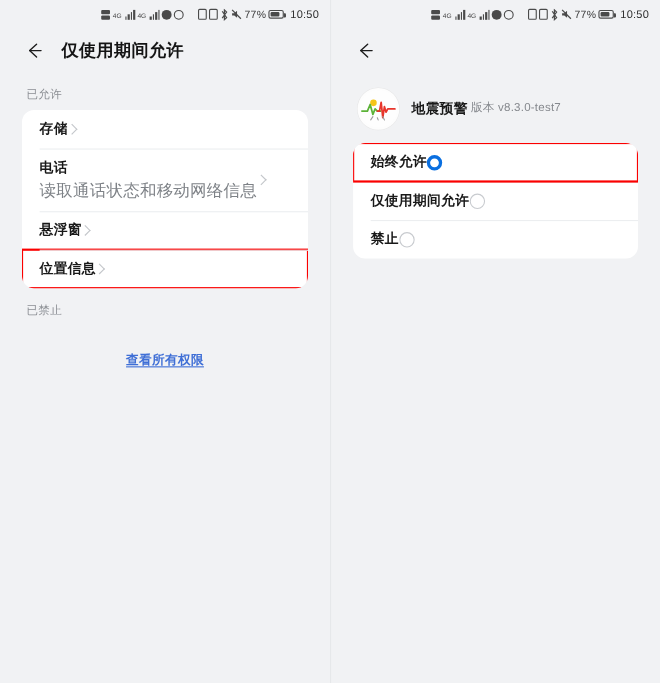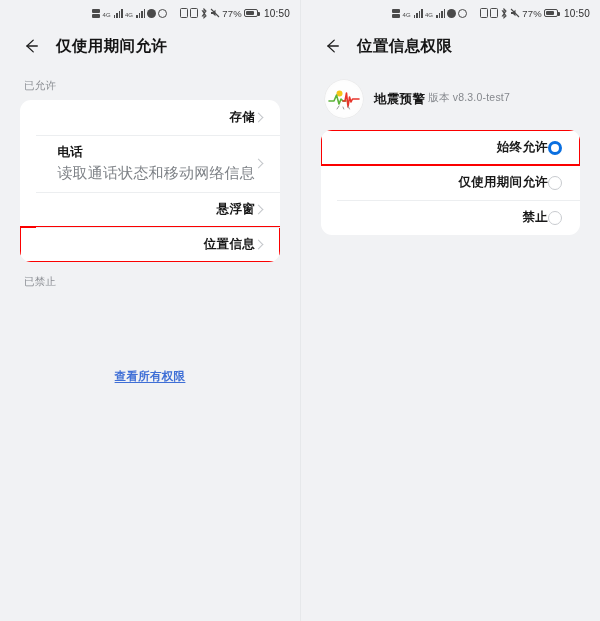--- a/index.html
+++ b/index.html
@@ -56,36 +56,36 @@
   .header-title { font-size:15.5px; font-weight:700; color:#141414; letter-spacing:.4px; }
 
   
   .section-label {
     font-size:10.5px; color:#8c8f94; padding:13px 0 7px 24px; letter-spacing:.3px;
   }
   .card {
     margin:0 20px; background:#fff; border-radius:11px; overflow:hidden;
   }
   .row {
-    position:relative; display:flex; align-items:center; justify-content:flex-end;
+    position:relative; display:flex; align-items:center; justify-content:flex-start;
     min-height:32px; padding:9px 14px 9px 16px;
   }
   .row + .row::before {
     content:""; position:absolute; left:16px; right:0; top:0; height:1px; background:#eceef0;
   }
   .row-texts { display:flex; flex-direction:column; gap:3px; }
   .row-title { font-size:12.5px; font-weight:700; color:#191919; letter-spacing:.3px; }
   .row-sub { font-size:15px; color:#7e8287; letter-spacing:.2px; }
   .chev { width:7px; height:7px; border-right:1.3px solid #c3c6ca; border-top:1.3px solid #c3c6ca;
           transform:rotate(45deg); margin-right:4px; flex:none; }
 
   
   .hl { outline:2.5px solid #fb0000; outline-offset:-1px; z-index:3; }
 
-  .link-wrap { text-align:center; padding:22px 0 0;margin-top:48px; }
+  .link-wrap { text-align:center; padding:22px 0 0; }
   .all-perms-link {
     font-size:11.5px; font-weight:700; color:#3f6fd6;
     text-decoration:underline; text-underline-offset:2px; letter-spacing:.3px; cursor:pointer;
   }
 
   
   .app-row { display:flex; align-items:center; gap:11px; padding:14px 0 12px 24px; }
   .app-icon {
     width:38px; height:38px; border-radius:50%; background:#fdfdfd; flex:none;
     box-shadow:0 0 0 .5px #e6e6e6; display:flex; align-items:center; justify-content:center;
@@ -236,21 +236,20 @@
         </span>
       <span class="sb-time">10:50</span>
     </div>
   </div>
 
   <div class="header">
     <svg class="back-arrow" viewBox="0 0 20 20">
       <path d="M12.5 3.5 L5.5 10 L12.5 16.5" fill="none" stroke="#1d1d1d" stroke-width="1.4" stroke-linecap="round" stroke-linejoin="round"></path>
       <path d="M5.5 10 L17 10" fill="none" stroke="#1d1d1d" stroke-width="1.4" stroke-linecap="round"></path>
     </svg>
-    <div class="header-title">位置信息权限</div>
   </div>
 
   <div class="app-row">
     <div class="app-icon">
       <svg width="34" height="34" viewBox="0 0 34 34">
         <circle cx="17" cy="17" r="17" fill="#fefefe"></circle>
         <circle cx="12.5" cy="11.5" r="3" fill="#f5c518"></circle>
         <path d="M2 19 L7 19 L9.5 13 L12 22 L14 17 L16 19 L19 19" fill="none" stroke="#5cb338" stroke-width="1.6" stroke-linejoin="round" stroke-linecap="round"></path>
         <path d="M16 19 L18 19 L19.5 11 L21 25 L22.5 15 L24 20 L25.5 17 L32 17" fill="none" stroke="#e8352b" stroke-width="1.6" stroke-linejoin="round" stroke-linecap="round"></path>
         <path d="M10 27 L12 24 M16 25 L16.8 27 M21 24 L22.5 27" stroke="#9b9b9b" stroke-width="1" stroke-linecap="round"></path>

